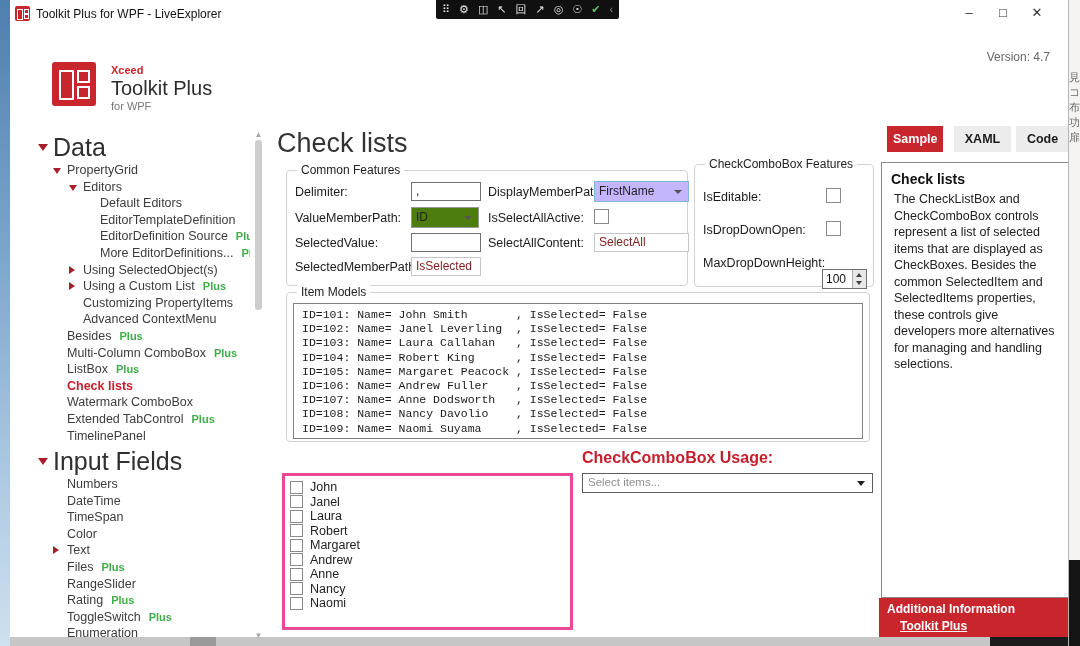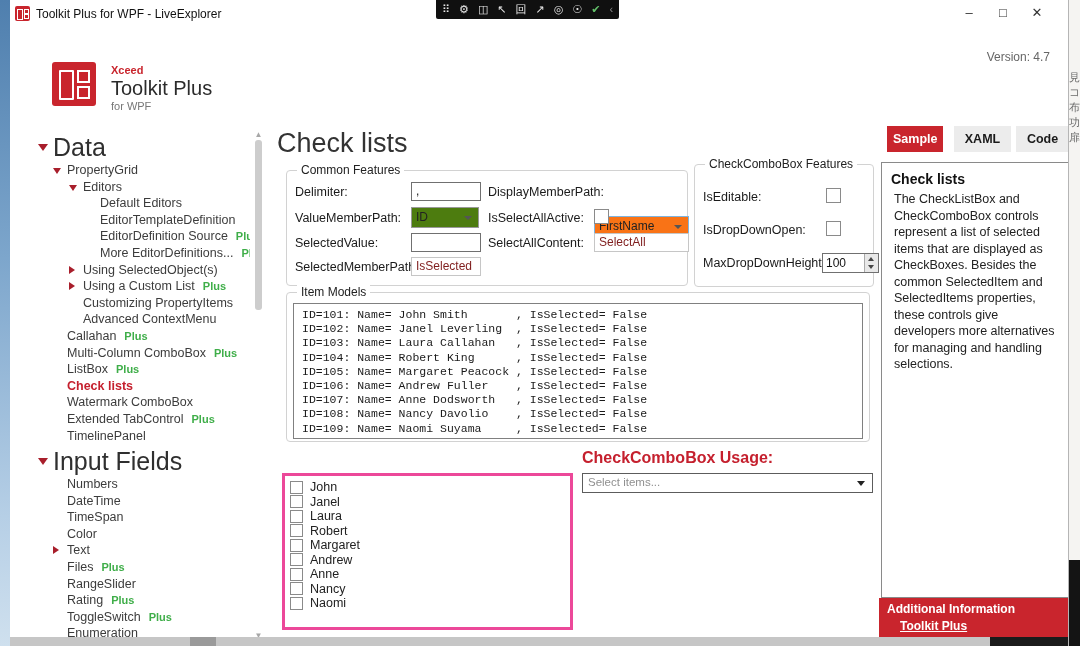--- a/index.html
+++ b/index.html
@@ -56,21 +56,21 @@
   .page-title{position:absolute;left:267px;top:128px;font-size:27px;font-weight:300;color:#333;}
   .groupbox{position:absolute;border:1px solid #d2d2d2;border-radius:4px;background:#fff;}
   .groupbox .legend{position:absolute;top:-8px;left:10px;background:#fff;padding:0 4px;font-size:12px;color:#222;}
   .gb-common{left:276px;top:170px;width:400px;height:114px;}
   .gb-ccb{left:684px;top:164px;width:178px;height:121px;}
   .gb-items{left:276px;top:292px;width:582px;height:148px;}
   .flabel{position:absolute;font-size:12.5px;color:#1a1a1a;}
   .tbox{position:absolute;height:17px;border:1px solid #707070;background:#fff;font-size:12px;color:#222;line-height:17px;padding:0 4px;box-sizing:content-box;}
   .tbox.disabled{border-color:#c6c6c6;color:#7f1d1d;}
   .combo{position:absolute;height:19px;border:1px solid #999;background:#4d7c0f;font-size:12px;color:#222;line-height:19px;padding:0 4px;}
-  .combo.hl{background:#f97316;border-color:#7eb4df;margin-top:35px;}
+  .combo.hl{background:#c4b5fd;border-color:#7eb4df;}
   .combo .chev{position:absolute;right:6px;top:8px;width:0;height:0;border-left:4px solid transparent;border-right:4px solid transparent;border-top:4px solid #555;}
   .checkbox{position:absolute;width:13px;height:13px;border:1px solid #8a8a8a;background:#fff;}
   .spinner{position:absolute;width:43px;height:18px;border:1px solid #707070;background:#fff;}
   .spinner .num{position:absolute;left:3px;top:0;font-size:12px;line-height:18px;color:#111;}
   .spinner .arrows{position:absolute;right:0;top:0;width:13px;height:18px;background:#e8e8e8;border-left:1px solid #aaa;}
   .spinner .a-up{position:absolute;left:3px;top:3px;width:0;height:0;border-left:3.5px solid transparent;border-right:3.5px solid transparent;border-bottom:4px solid #444;}
   .spinner .a-dn{position:absolute;left:3px;bottom:3px;width:0;height:0;border-left:3.5px solid transparent;border-right:3.5px solid transparent;border-top:4px solid #444;}
   .listbox{position:absolute;left:6px;top:10px;width:568px;height:130px;border:1px solid #808080;background:#fff;overflow:hidden;padding-top:4px;}
   .lb-row{font-family:"Liberation Mono",monospace;font-size:11.5px;line-height:14.2px;color:#1a1a1a;white-space:pre;padding-left:8px;}
   .usage-head{position:absolute;top:449px;font-size:16px;font-weight:bold;color:#c5202e;}
@@ -149,21 +149,21 @@
         <div class="tree-item lvl1"><span class="tri tri-down"></span><span>PropertyGrid</span></div>
         <div class="tree-item lvl2"><span class="tri tri-down"></span><span>Editors</span></div>
         <div class="tree-item lvl3"><span>Default Editors</span></div>
         <div class="tree-item lvl3"><span>EditorTemplateDefinition</span></div>
         <div class="tree-item lvl3"><span>EditorDefinition Source</span><span class="plus">Plus</span></div>
         <div class="tree-item lvl3"><span>More EditorDefinitions...</span><span class="plus">Plus</span></div>
         <div class="tree-item lvl2"><span class="tri tri-right"></span><span>Using SelectedObject(s)</span></div>
         <div class="tree-item lvl2"><span class="tri tri-right"></span><span>Using a Custom List</span><span class="plus">Plus</span></div>
         <div class="tree-item lvl2"><span>Customizing PropertyItems</span></div>
         <div class="tree-item lvl2"><span>Advanced ContextMenu</span></div>
-        <div class="tree-item lvl1"><span>Callahan</span><span class="plus">Plus</span></div>
+        <div class="tree-item lvl1"><span>Besides</span><span class="plus">Plus</span></div>
         <div class="tree-item lvl1"><span>Multi-Column ComboBox</span><span class="plus">Plus</span></div>
         <div class="tree-item lvl1"><span>ListBox</span><span class="plus">Plus</span></div>
         <div class="tree-item lvl1 selected"><span>Check lists</span></div>
         <div class="tree-item lvl1"><span>Watermark ComboBox</span></div>
         <div class="tree-item lvl1"><span>Extended TabControl</span><span class="plus">Plus</span></div>
         <div class="tree-item lvl1"><span>TimelinePanel</span></div>
         <div class="tree-section"><span class="sec-tri"></span><span>Input Fields</span></div>
         <div class="tree-item lvl1"><span>Numbers</span></div>
         <div class="tree-item lvl1"><span>DateTime</span></div>
         <div class="tree-item lvl1"><span>TimeSpan</span></div>
@@ -210,21 +210,21 @@
       <input class="tbox disabled" style="left: 124px; top: 86px; width: 60px;" disabled="" value="IsSelected">
     </div>
 
     <div class="groupbox gb-ccb">
       <span class="legend">CheckComboBox Features</span>
       <span class="flabel" style="left:8px;top:25px;">IsEditable:</span>
       <span class="checkbox" style="left:131px;top:23px;"></span>
       <span class="flabel" style="left:8px;top:58px;">IsDropDownOpen:</span>
       <span class="checkbox" style="left:131px;top:56px;"></span>
       <span class="flabel" style="left:8px;top:91px;">MaxDropDownHeight:</span>
-      <div class="spinner" style="left:127px;top:88px;padding-left:12px;">
+      <div class="spinner" style="left:127px;top:104px;">
         <span class="num">100</span>
         <span class="arrows">
             <span class="a-up"></span>
             <span class="a-dn"></span>
           </span>
       </div>
     </div>
 
     <div class="groupbox gb-items">
       <span class="legend">Item Models</span>

